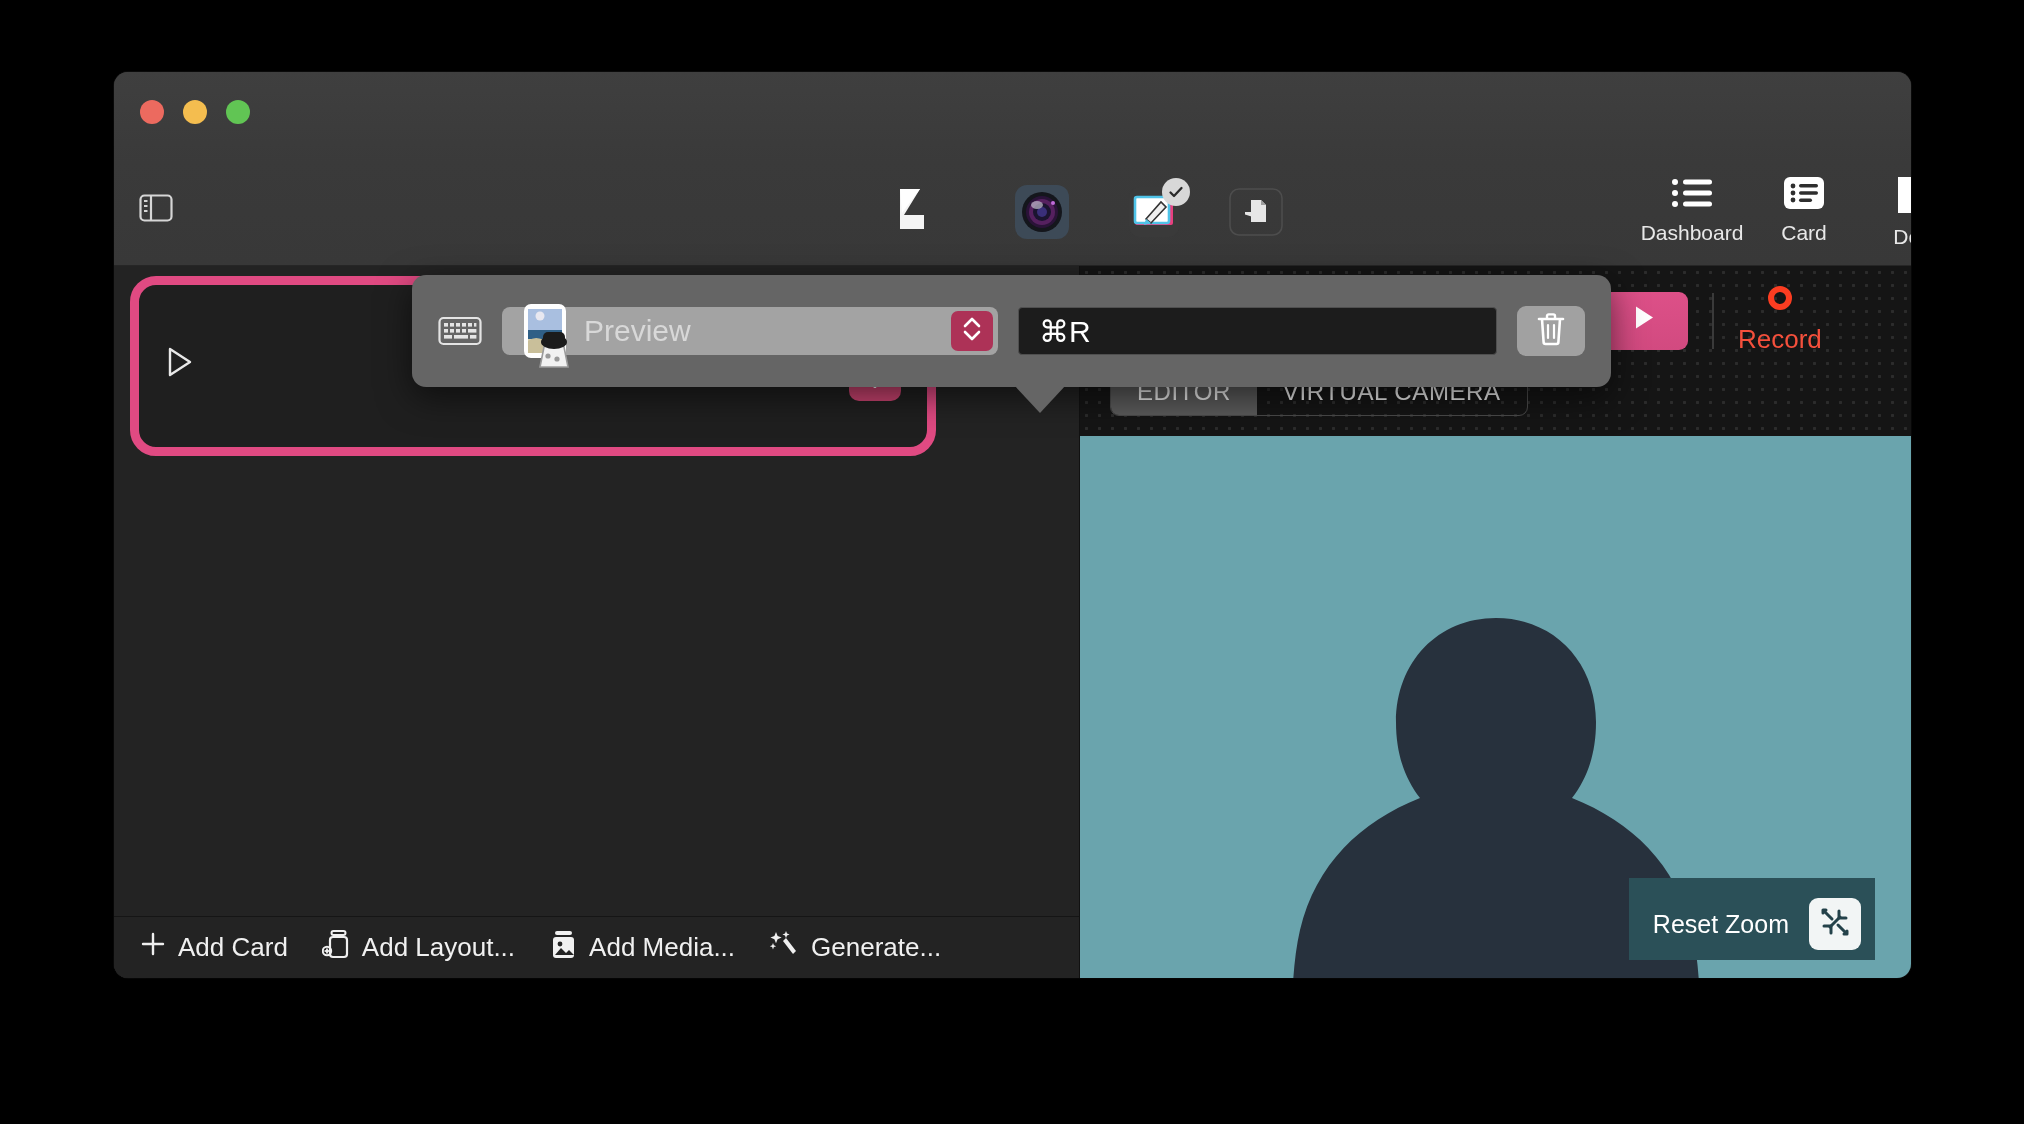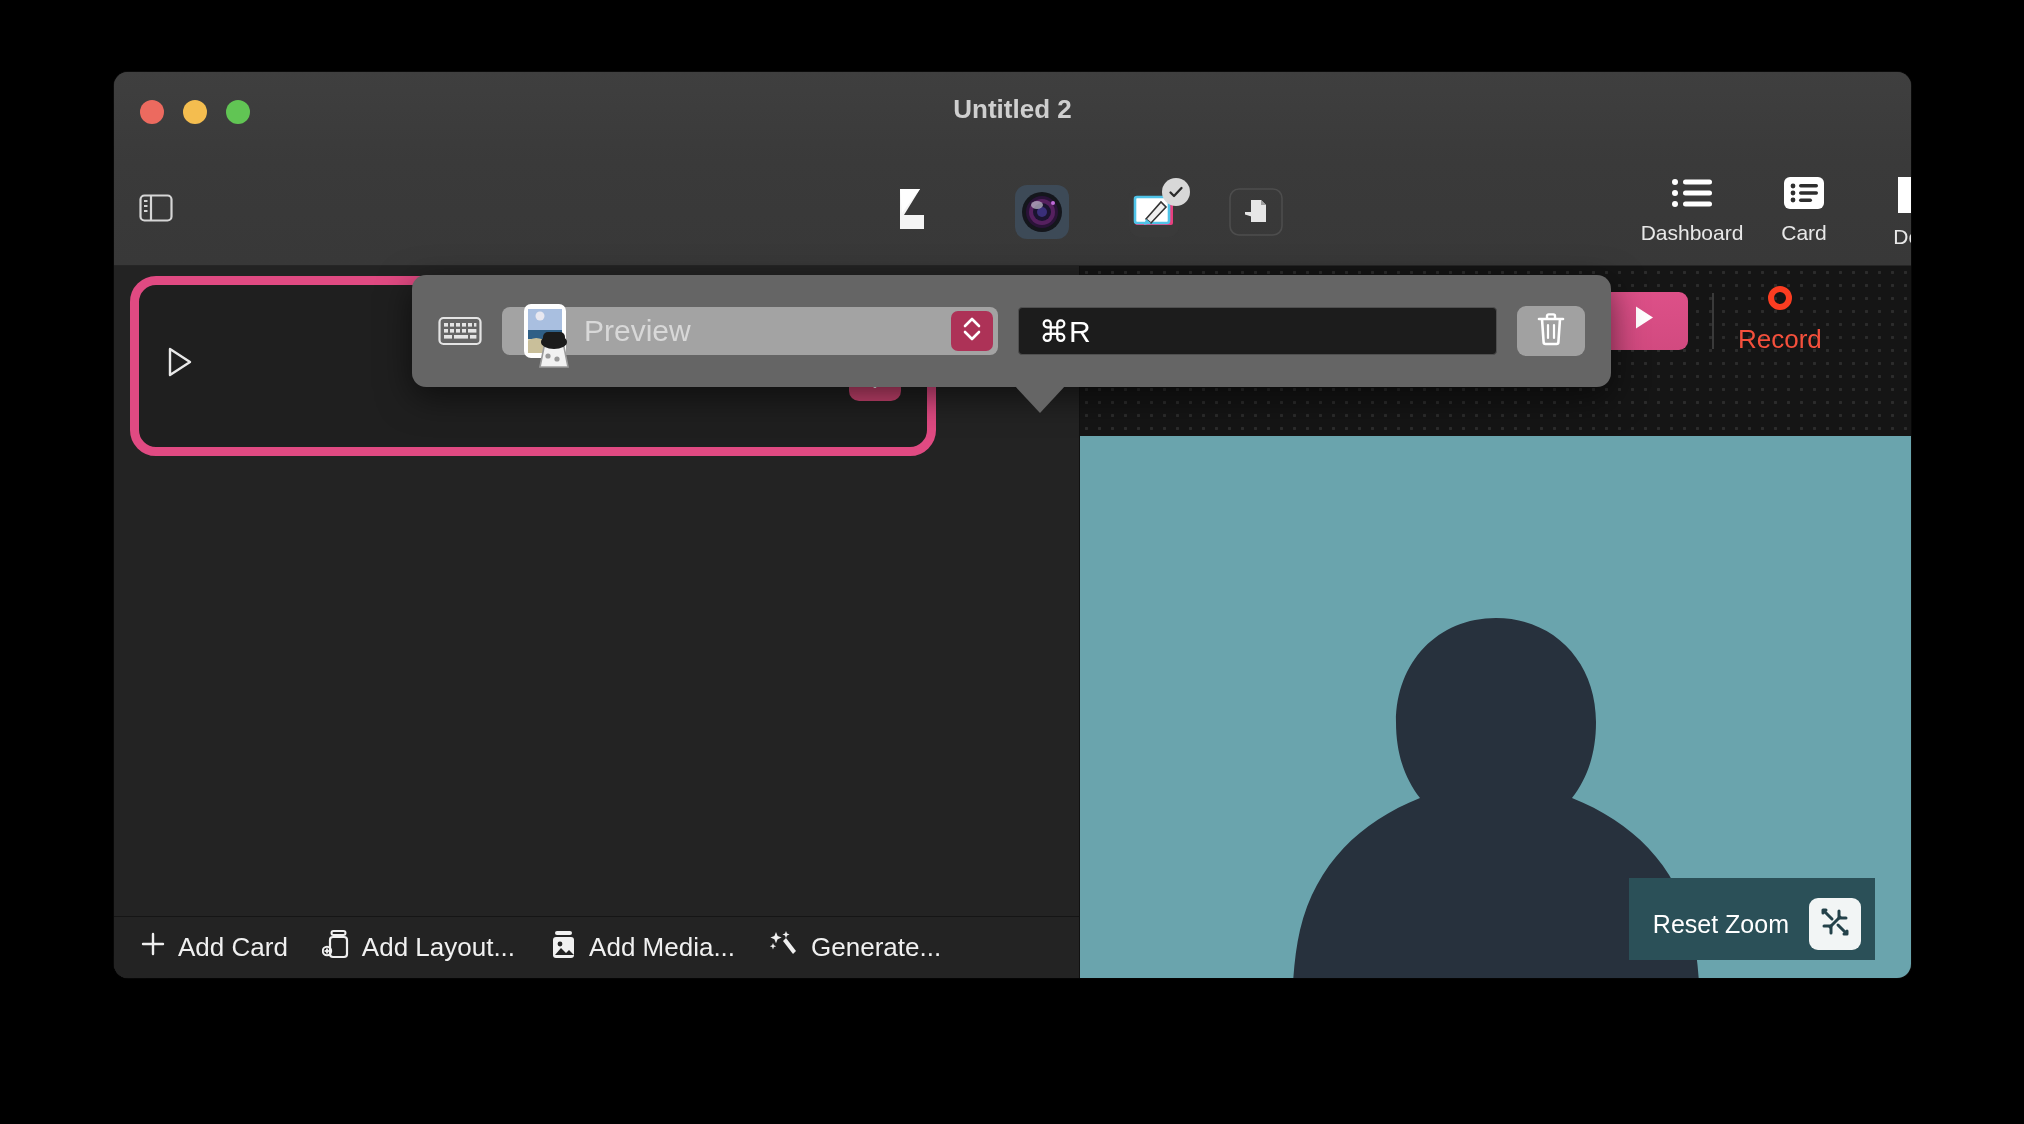--- a/index.html
+++ b/index.html
@@ -304,21 +304,20 @@
 <body>
 
 <div id="app-window">
 
   <div id="titlebar">
     <div id="traffic-lights">
       <div class="light red"></div>
       <div class="light yellow"></div>
       <div class="light green"></div>
     </div>
-    <div id="window-title">Untitled 2</div>
   </div>
 
   <div id="toolbar">
 
     <div id="sidebar-toggle">
       <span>
         <svg width="34" height="28" viewBox="0 0 34 28">
           <rect x="1.5" y="1.5" width="31" height="25" rx="4" fill="none" stroke="#d6d6d6" stroke-width="2.2"></rect>
           <line x1="12" y1="1.5" x2="12" y2="26.5" stroke="#d6d6d6" stroke-width="2.2"></line>
           <line x1="5" y1="7" x2="8.5" y2="7" stroke="#d6d6d6" stroke-width="1.8"></line>
@@ -518,20 +517,24 @@
             </svg>
           </span>
         </div>
         <div id="start-divider"></div>
         <div id="record-button">
           <span id="record-dot"></span>
           <span>Record</span>
         </div>
       </div>
 
+      <div id="segmented">
+        <div class="seg active">EDITOR</div>
+        <div class="seg">VIRTUAL CAMERA</div>
+      </div>
 
       <div id="preview-canvas">
         <svg id="silhouette" viewBox="0 0 480 420">
           <path d="M240 20 c-58 0 -100 44 -100 104 c0 34 10 58 24 76 c-60 24 -104 66 -120 132 c-6 26 -8 58 -8 88 h408 c0 -30 -2 -62 -8 -88 c-16 -66 -60 -108 -120 -132 c14 -18 24 -42 24 -76 c0 -60 -42 -104 -100 -104 Z" fill="#27313d"></path>
         </svg>
 
 
         <div id="reset-zoom">
           <span class="rz-label">Reset Zoom</span>
           <span class="rz-btn">

